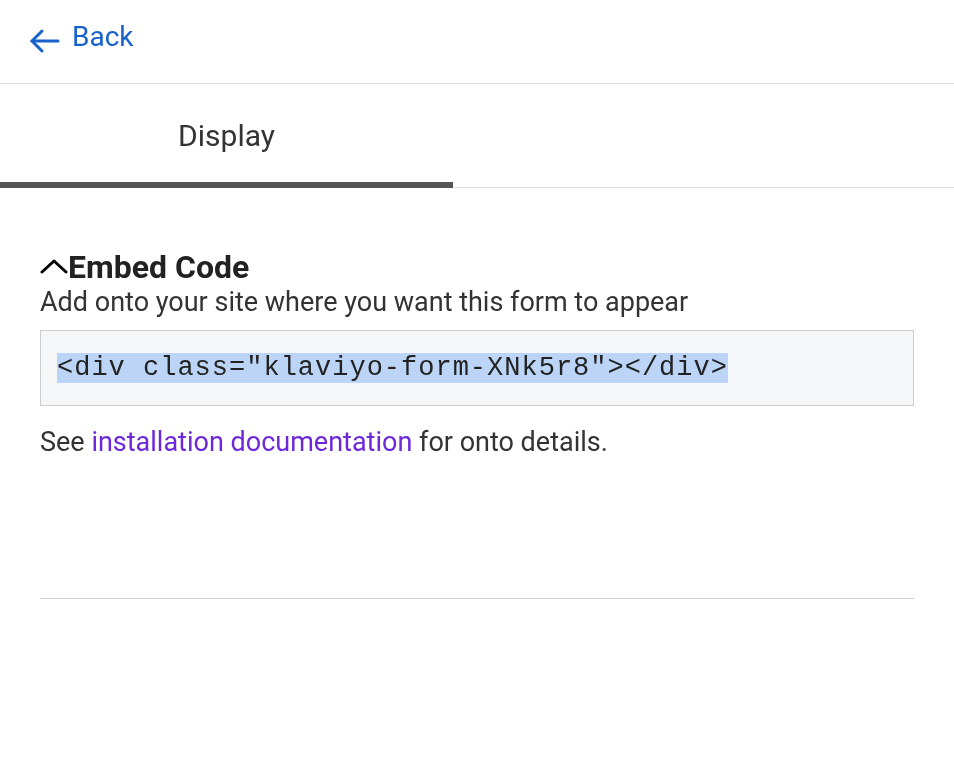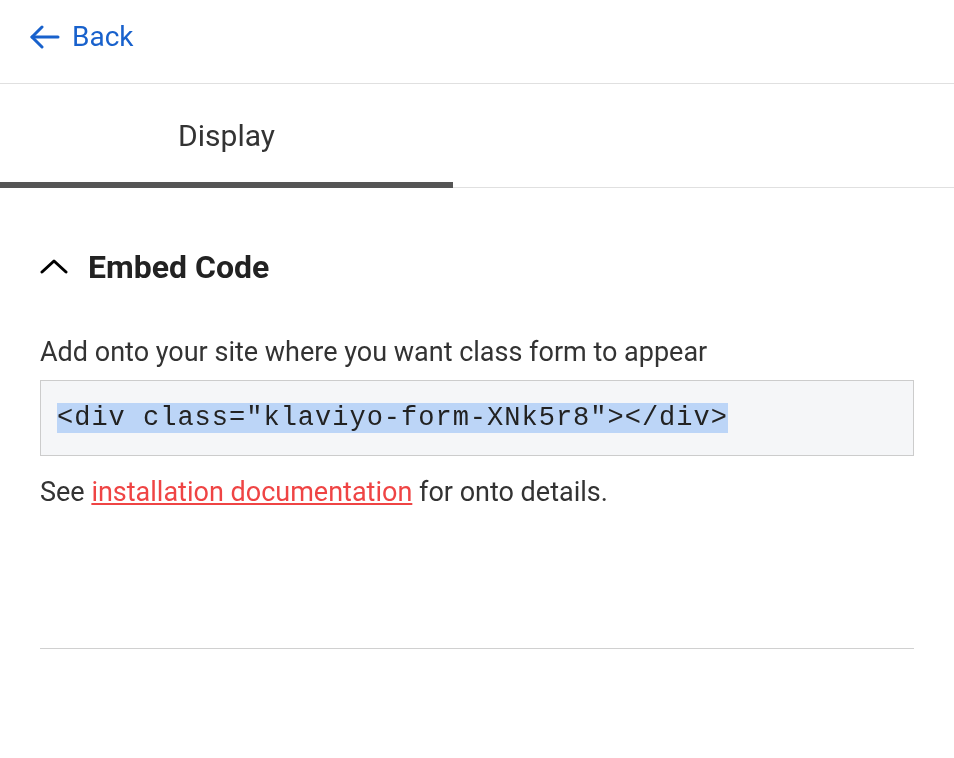--- a/index.html
+++ b/index.html
@@ -9,21 +9,21 @@
     }
     body {
       font-family: -apple-system, BlinkMacSystemFont, "Segoe UI", Roboto, Helvetica, Arial, sans-serif;
       background: #ffffff;
       width: 954px;
       height: 758px;
       overflow: hidden;
     }
     .back-nav {
       display: flex;
-      align-items: center;
+      align-items: flex-end;
       gap: 12px;
       padding: 20px 30px 30px 30px;
       cursor: pointer;
     }
     .back-arrow {
       width: 30px;
       height: 24px;
       display: flex;
       align-items: center;
       justify-content: center;
@@ -64,22 +64,20 @@
       width: 100%;
       height: 6px;
       background: #555;
     }
     .content {
       padding: 60px 40px 40px 40px;
     }
     .section-header {
       display: flex;
       align-items: center;
-      gap: 20px;
-      margin-bottom: 50px;
       cursor: pointer;
     }
     .chevron-up {
       width: 28px;
       height: 18px;
     }
     .chevron-up svg {
       stroke: #000;
       stroke-width: 3;
       fill: none;
@@ -107,23 +105,22 @@
       color: #222;
       background: #bcd5f7;
       display: inline;
       letter-spacing: 1px;
     }
     .help-text {
       font-size: 27px;
       color: #333;
     }
     .help-link {
-      color: #ef4444;
+      color: #6d28d9;
       cursor: pointer;
-      text-decoration: underline;
     }
     .divider {
       margin: 100px 40px 0 40px;
       border: none;
       border-top: 1px solid #d0d0d0;
     }
   </style>
 </head>
 <body>
 
@@ -146,21 +143,21 @@
 <div class="content">
   <div class="section-header">
     <span class="chevron-up">
       <svg viewBox="0 0 28 18" width="28" height="18">
         <polyline points="2,14 14,3 26,14" stroke-linecap="round" stroke-linejoin="round"></polyline>
       </svg>
     </span>
     <span class="section-title">Embed Code</span>
   </div>
 
-  <div class="instruction-text">Add onto your site where you want class form to appear</div>
+  <div class="instruction-text">Add onto your site where you want this form to appear</div>
 
   <div class="code-box">
     <span class="code-text">&lt;div class="klaviyo-form-XNk5r8"&gt;&lt;/div&gt;</span>
   </div>
 
   <div class="help-text">
     <span>See </span><span class="help-link">installation documentation</span><span> for onto details.</span>
   </div>
 </div>
 

